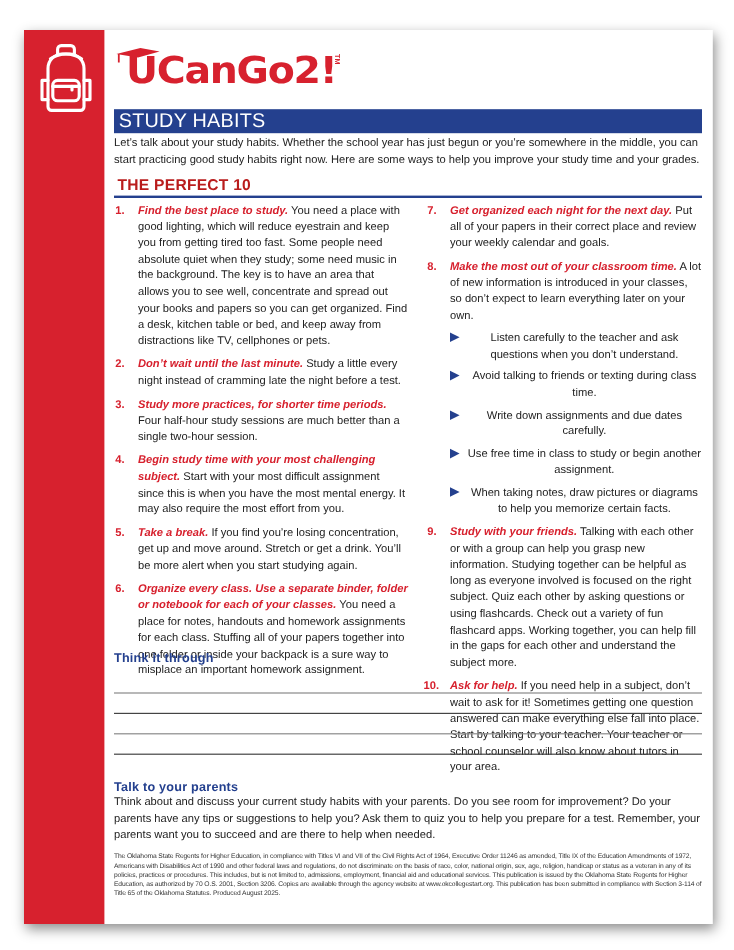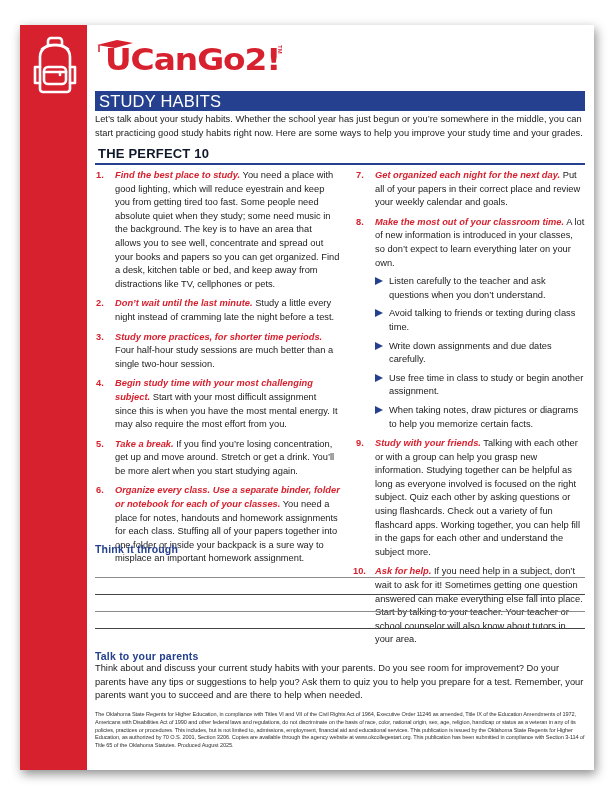--- a/index.html
+++ b/index.html
@@ -45,32 +45,32 @@
   .intro {
     position: absolute; left: 0; top: 88px; width: 490px;
     font-size: 9.3px; line-height: 13.6px; color: #222;
   }
 
   .section-head {
     position: absolute; left: 0; top: 121px; width: 490px;
     border-bottom: 2.5px solid #24408e; padding-bottom: 2px;
   }
   .section-head h2 {
-    font-size: 13px; color: #0f172a; font-weight: bold; padding-left: 3px; letter-spacing: 0.2px;
+    font-size: 13px; color: #b91c1c; font-weight: bold; padding-left: 3px; letter-spacing: 0.2px;
   }
 
   .cols { position: absolute; left: 0; top: 144px; width: 490px; }
   .col { position: absolute; top: 0; width: 245px; }
   .col.left { left: 0; }
   .col.right { left: 260px; width: 230px; }
 
   .item { position: relative; padding-left: 20px; font-size: 9.3px; line-height: 13.6px; margin-bottom: 6px; }
   .item .num { position: absolute; left: 1px; top: 0; color: #d7212e; font-weight: bold; }
   .item .lead { color: #d7212e; font-weight: bold; font-style: italic; }
-  .bullets { margin-top: 5px; }
+  .bullets { margin-top: 5px; text-align: center; }
   .bullet { position: relative; padding-left: 14px; margin-bottom: 5px; }
   .bullet .tri { position: absolute; left: 0; top: 2px; width: 0; height: 0;
     border-left: 8px solid #24408e; border-top: 4.5px solid transparent; border-bottom: 4.5px solid transparent; }
 
   .think { position: absolute; left: 0; top: 518px; width: 490px; }
   .sub-head { font-family: Liberation Sans, sans-serif; font-size: 10.5px; font-weight: bold; color: #24408e; letter-spacing: 0.2px; }
   .think p, .parents p { font-size: 9.3px; line-height: 13.6px; color: #222; }
   .lines { margin-top: 6px; }
   .wline { height: 17px; border-bottom: 1.2px solid #8a8a8a; }
   .wline.dark { border-bottom: 1px solid #444; }

